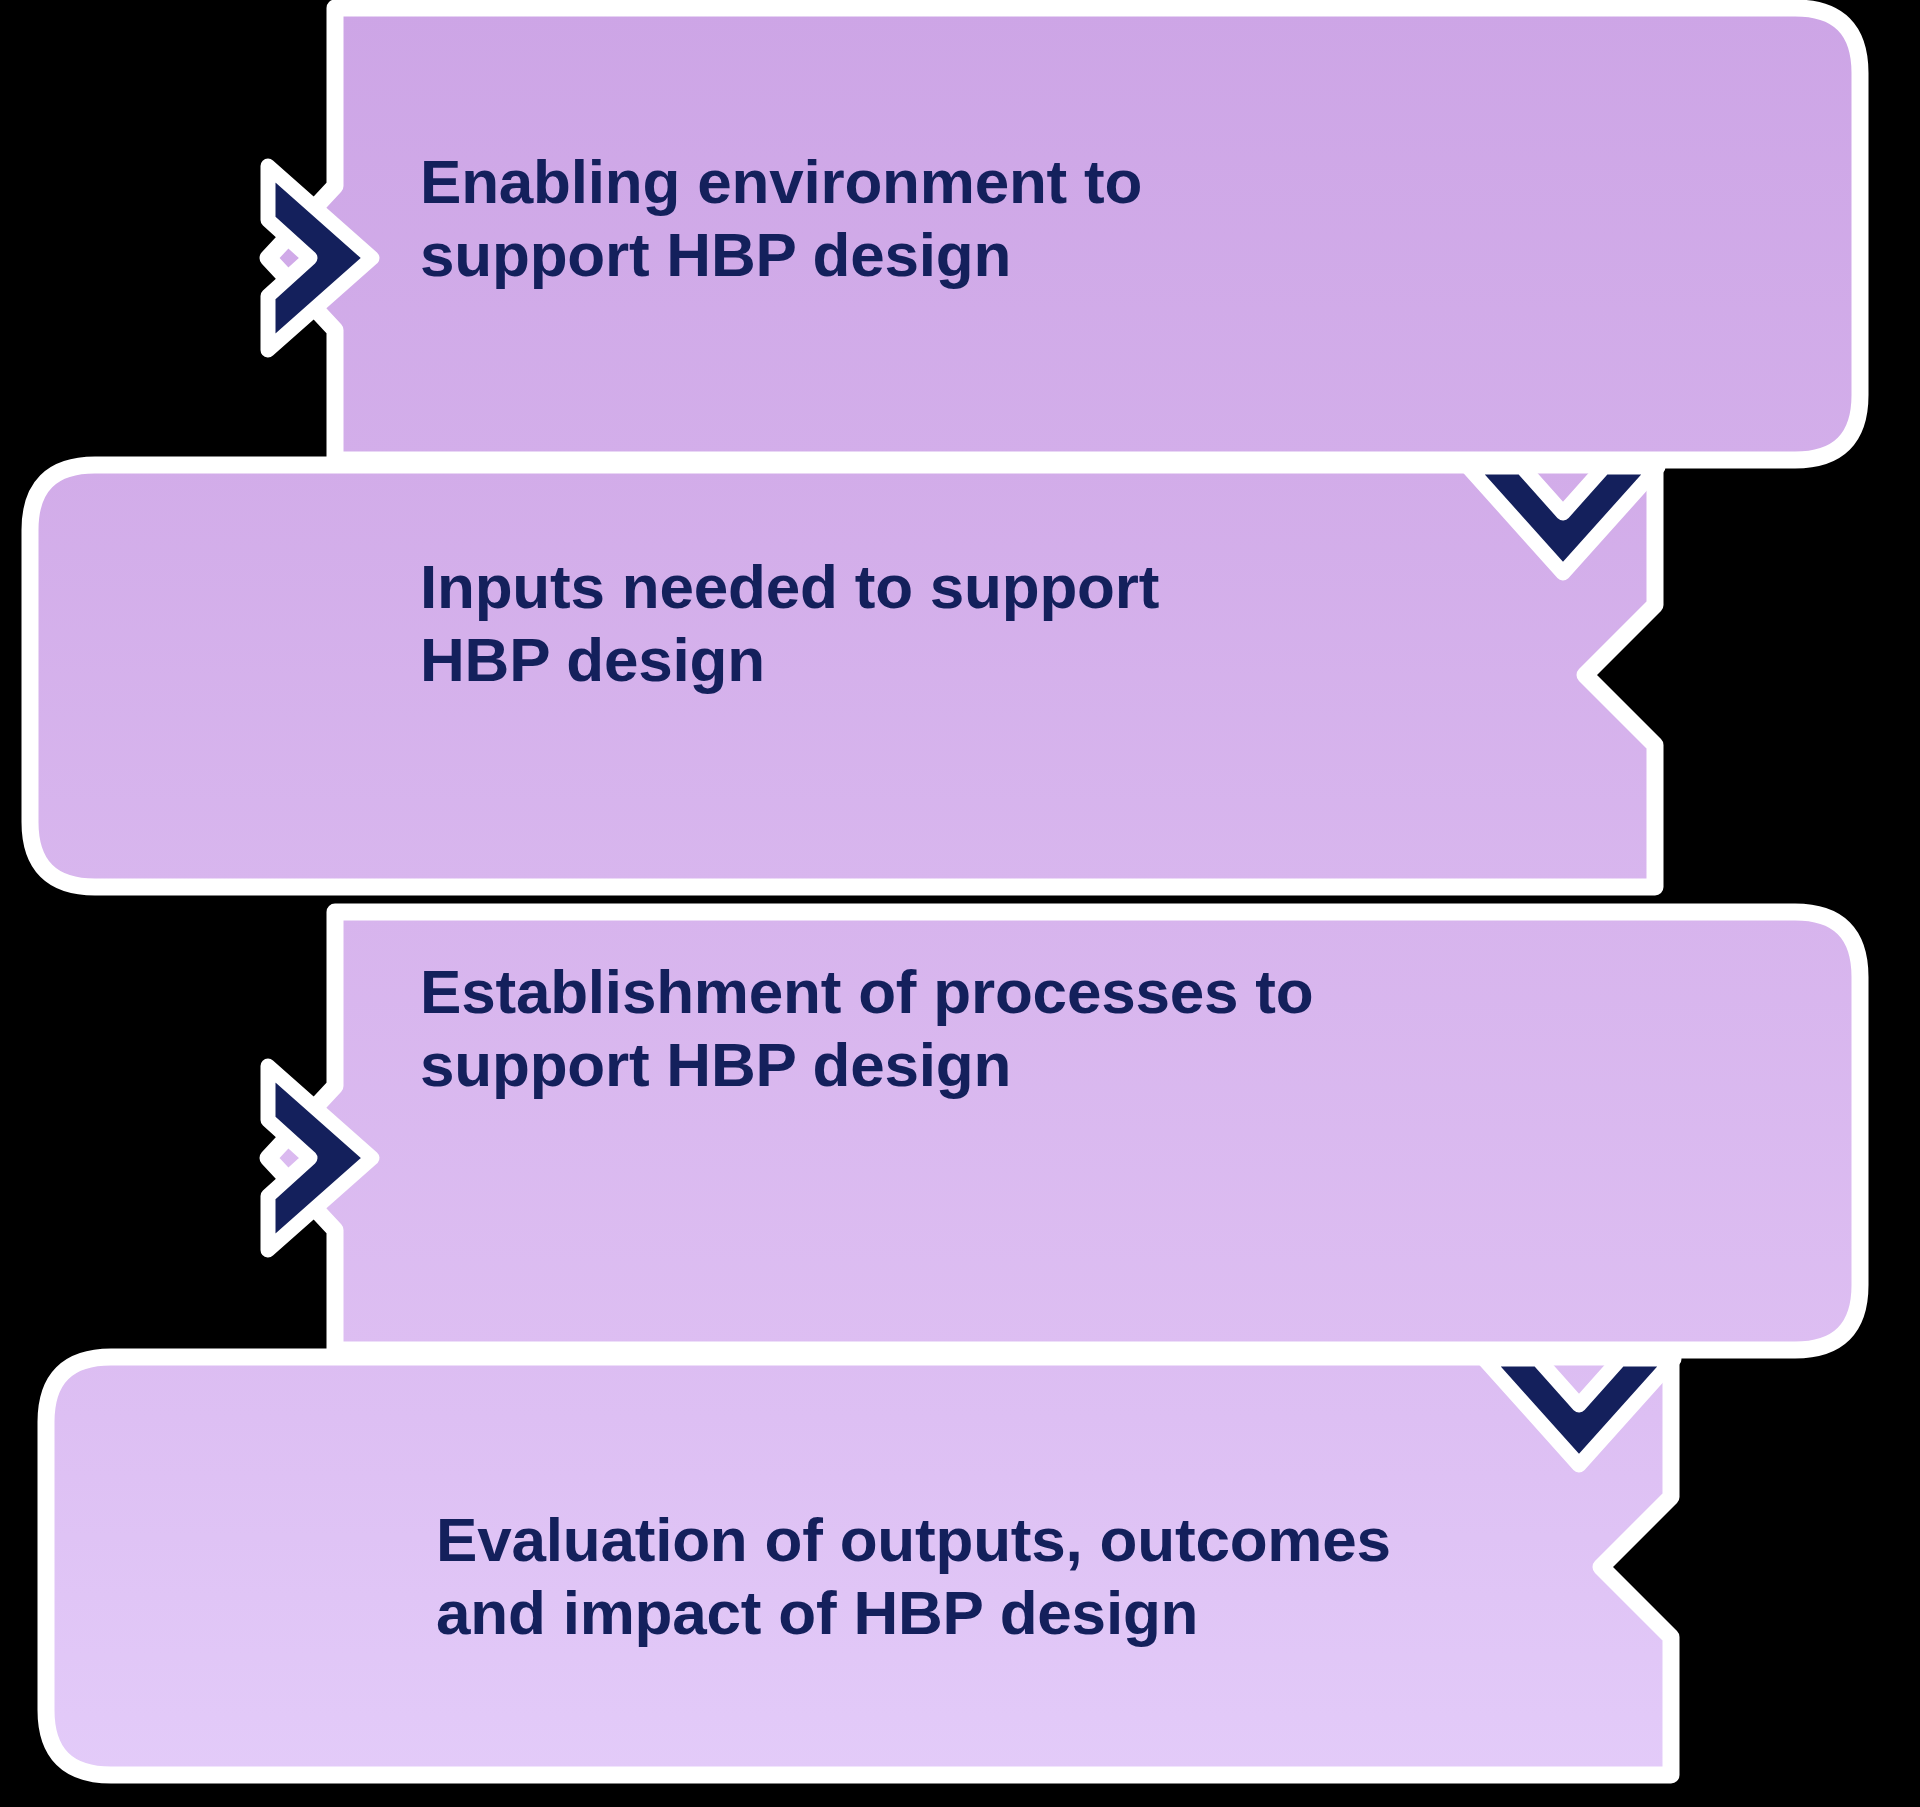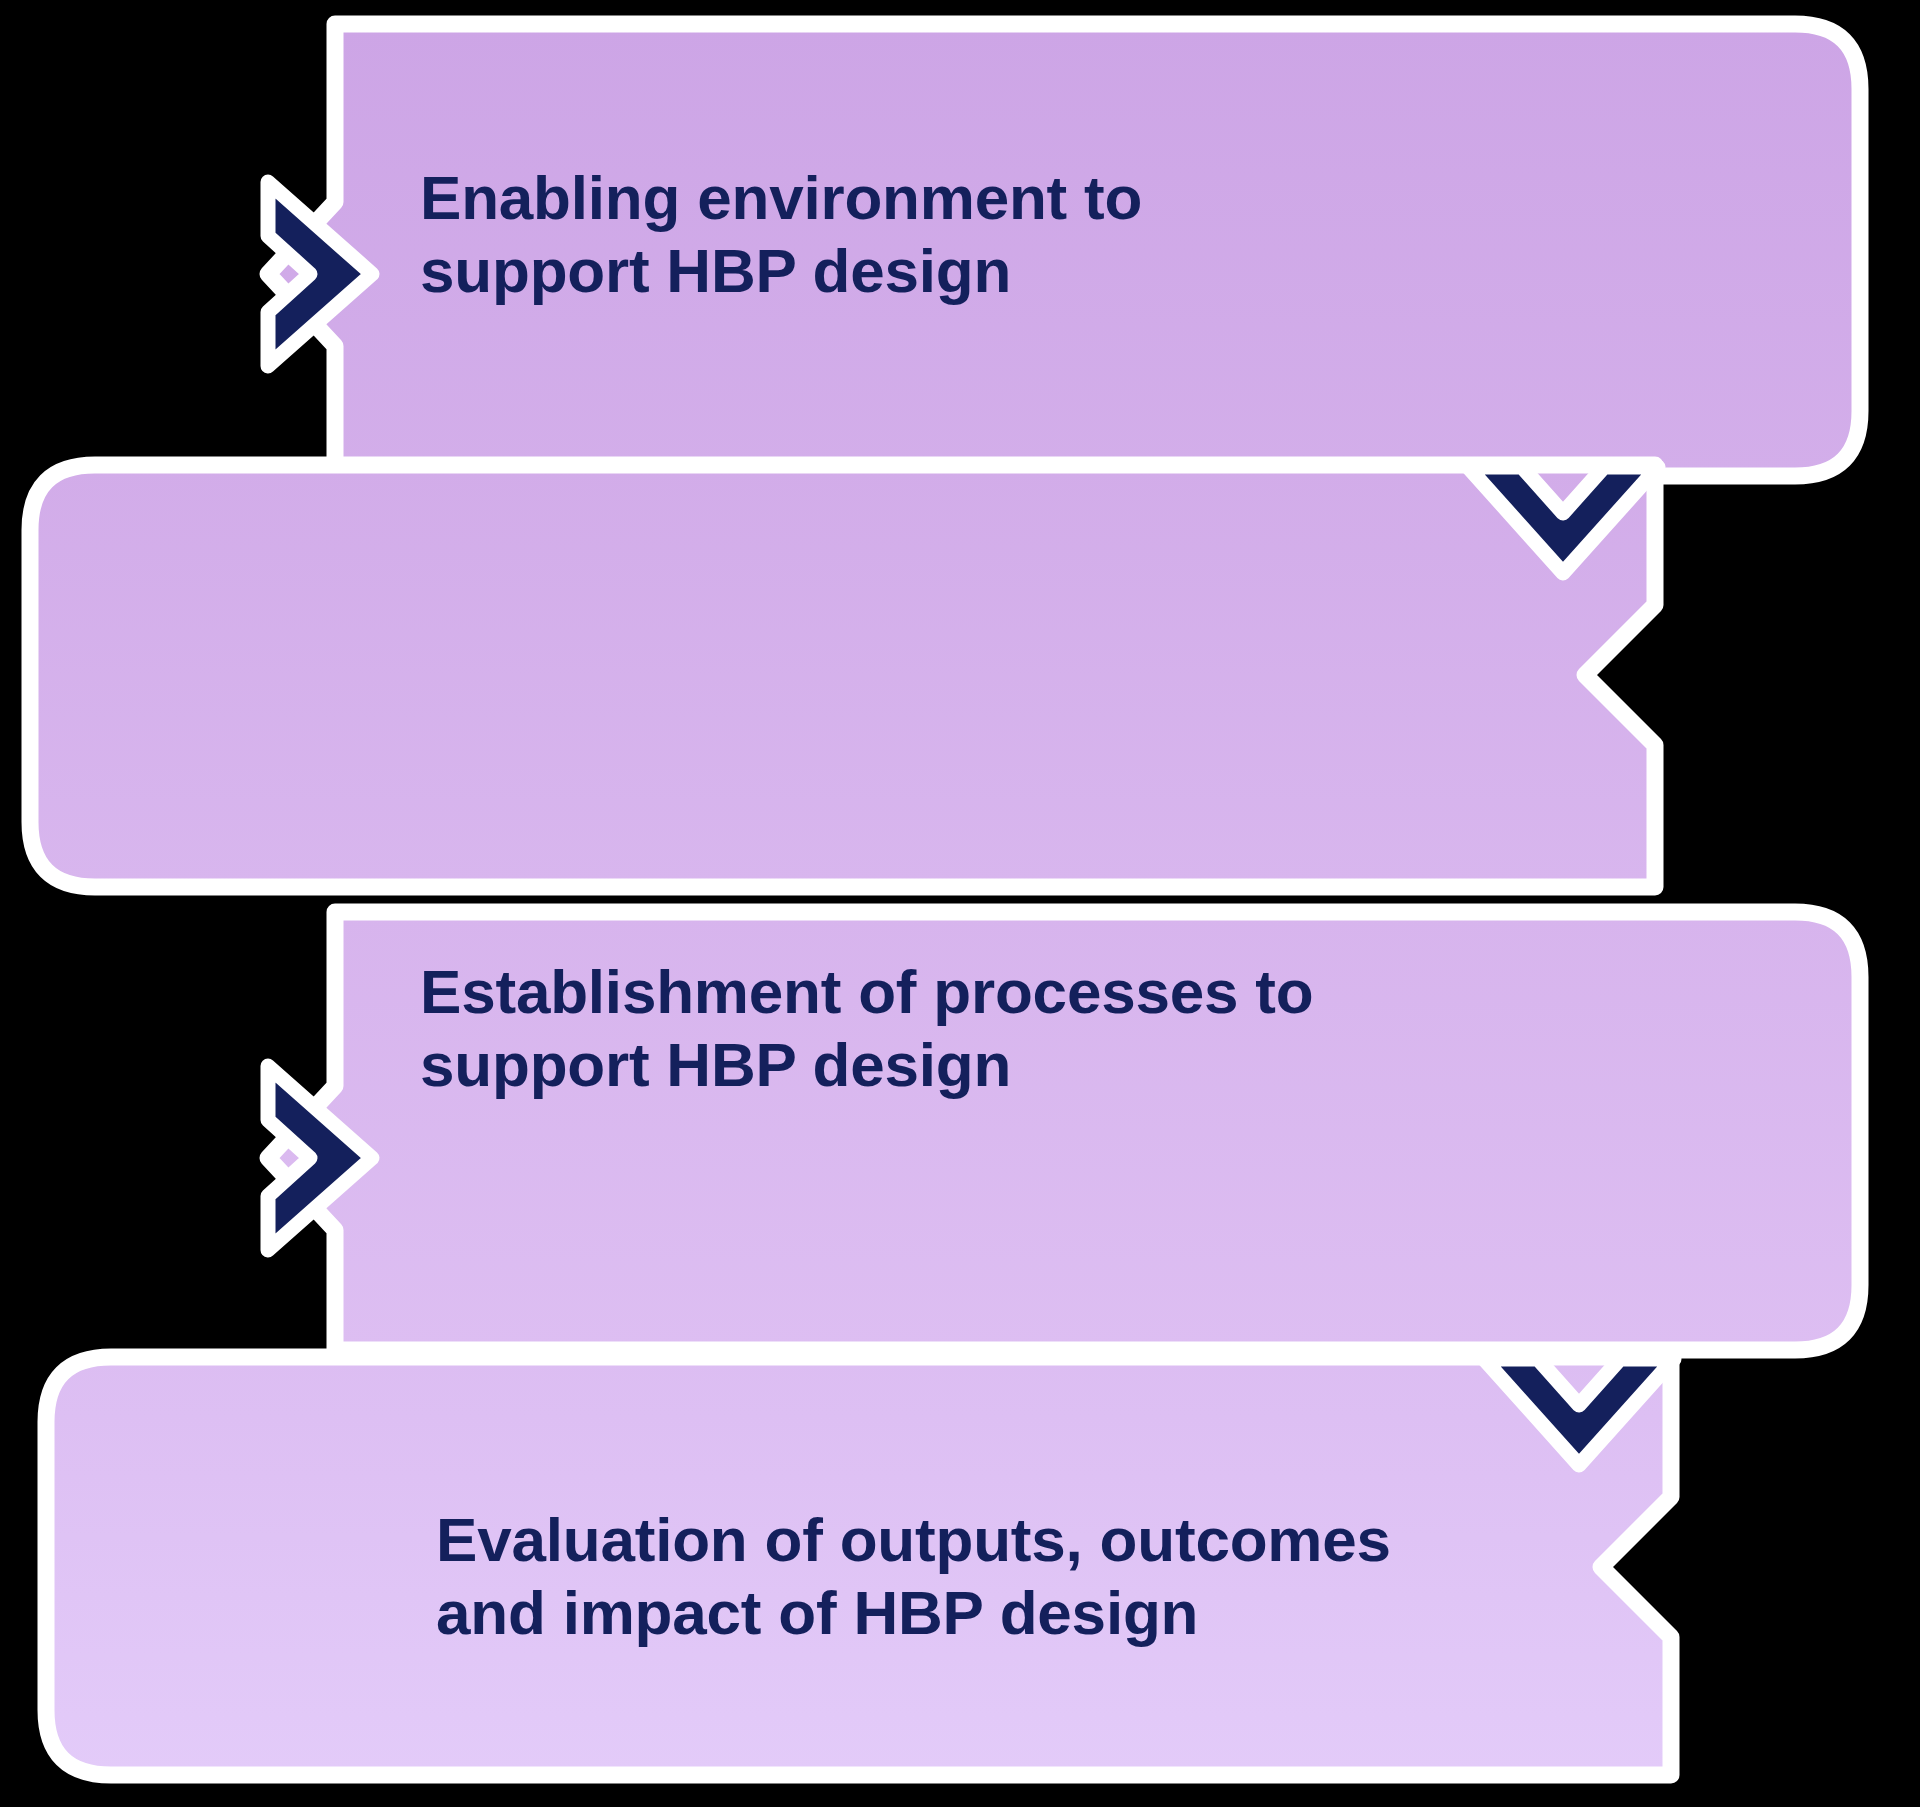--- a/index.html
+++ b/index.html
@@ -22,21 +22,21 @@
     letter-spacing:-0.2px;
     white-space:pre-line;
     pointer-events:none;
   }
 </style>
 </head>
 <body>
 
 <div id="stage">
 
-  <div class="band" style="left:0px;top:16px;width:1536px;height:520px;">
+  <div class="band" style="left:0px;top:0px;width:1536px;height:520px;">
     <svg width="1920" height="520" viewBox="0 0 1920 520">
       <defs>
         <linearGradient id="g1" x1="0" y1="0" x2="0" y2="1">
           <stop offset="0%" stop-color="#cda5e6"></stop>
           <stop offset="100%" stop-color="#d3aeea"></stop>
         </linearGradient>
       </defs>
 
       <path d="M 335 8
                L 1795 8
@@ -82,20 +82,22 @@
                Z" fill="url(#g2)" stroke="#ffffff" stroke-width="17" stroke-linejoin="round"></path>
 
       <path d="M 1468 12
                L 1563 118
                L 1658 12
                L 1604 12
                L 1563 58
                L 1522 12
                Z" fill="#14205c" stroke="#ffffff" stroke-width="15" stroke-linejoin="round"></path>
     </svg>
+    <div class="band-label" style="left:420px;top:95px;width:1200px;">Inputs needed to support
+HBP design</div>
   </div>
 
   <div class="band" style="left:0px;top:900px;width:1920px;height:500px;">
     <svg width="1920" height="500" viewBox="0 0 1920 500">
       <defs>
         <linearGradient id="g3" x1="0" y1="0" x2="0" y2="1">
           <stop offset="0%" stop-color="#d7b4ed"></stop>
           <stop offset="100%" stop-color="#ddbef2"></stop>
         </linearGradient>
       </defs>

